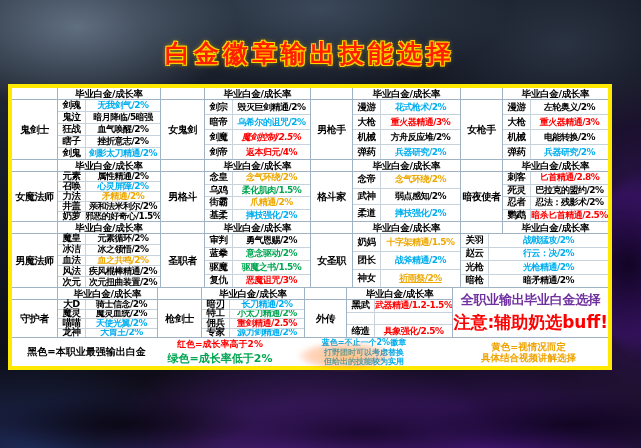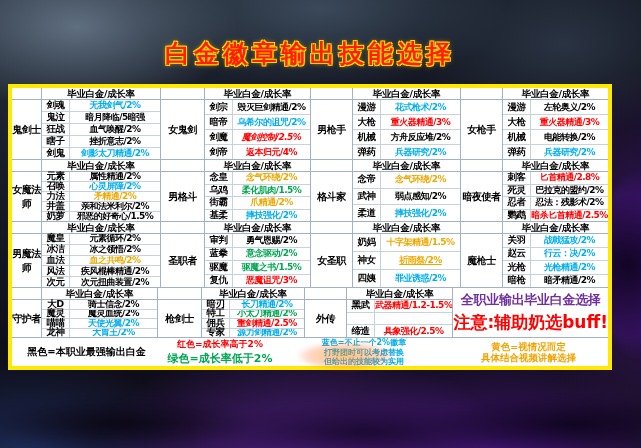--- a/index.html
+++ b/index.html
@@ -52,21 +52,21 @@
     display:flex;flex-direction:column;color:#000;
   }
   .band{display:flex;border-bottom:1px solid #9fb3c4;box-sizing:border-box}
   .b1{height:72px}.b2{height:62px}.b3{height:66px}.b4{height:50px}
   .footer{flex:1;display:flex;align-items:center}
   .g{display:flex;flex-direction:column;border-right:1px solid #9fb3c4;box-sizing:border-box}
   .g:last-child{border-right:none}
   .gw1{width:149px}.gw2{width:150px}.gw3{width:150px}.gw4{flex:1}
   .ghead{display:flex;height:12px;flex:none}
   .ch{border-right:1px solid #9fb3c4;border-bottom:1px solid #9fb3c4;box-sizing:border-box}
-  .gw1 .ch,.gw1 .c{width:30px}.gw2 .ch,.gw2 .c{width:44px}.gw3 .ch,.gw3 .c{width:42px}.gw4 .ch,.gw4 .c{width:42px}
+  .gw1 .ch,.gw1 .c{width:46px}.gw2 .ch,.gw2 .c{width:44px}.gw3 .ch,.gw3 .c{width:42px}.gw4 .ch,.gw4 .c{width:42px}
   .h{flex:1;text-align:center;font-size:9.5px;line-height:12px;border-bottom:1px solid #9fb3c4;white-space:nowrap;letter-spacing:-0.3px}
   .gbody{flex:1;display:flex;min-height:0}
   .c{display:flex;align-items:center;justify-content:center;font-size:10px;letter-spacing:-0.5px;
      border-right:1px solid #9fb3c4;box-sizing:border-box;text-align:center}
   .rows{flex:1;display:flex;flex-direction:column;min-width:0}
   .r{flex:1;display:flex;border-bottom:1px solid #c6d2dc;box-sizing:border-box;min-height:0}
   .r:last-child{border-bottom:none}
   .s{width:28px;flex:none;display:flex;align-items:center;justify-content:center;
      font-size:9.5px;border-right:1px solid #c6d2dc;box-sizing:border-box;letter-spacing:-0.5px}
   .k{flex:1;display:flex;align-items:center;justify-content:center;
@@ -385,37 +385,36 @@
           <div class="h">毕业白金/成长率</div>
         </div>
       <div class="gbody">
         <div class="c">女圣职</div>
         <div class="rows">
           <div class="r">
               <div class="s">奶妈</div>
               <div class="k" style="color: rgb(237, 168, 0);">十字架精通/1.5%</div>
             </div>
           <div class="r">
+              <div class="s">团长</div>
+              <div class="k" style="color: rgb(0, 174, 239);">战斧精通/2%</div>
+            </div>
+          <div class="r">
               <div class="s">神女</div>
               <div class="k" style="color: rgb(237, 168, 0); text-decoration: underline;">祈雨祭/2%</div>
             </div>
-          <div class="r">
-              <div class="s">四姨</div>
-              <div class="k" style="color: rgb(0, 174, 239);">罪业诱惑/2%</div>
-            </div>
         </div>
       </div>
     </div>
     <div class="g gw4">
       <div class="ghead">
           <div class="ch"></div>
           <div class="h">毕业白金/成长率</div>
         </div>
       <div class="gbody">
-        <div class="c">魔枪士</div>
         <div class="rows">
           <div class="r">
               <div class="s">关羽</div>
               <div class="k" style="color: rgb(0, 174, 239);">战戟猛攻/2%</div>
             </div>
           <div class="r">
               <div class="s">赵云</div>
               <div class="k" style="color: rgb(0, 174, 239);">行云：决/2%</div>
             </div>
           <div class="r">

